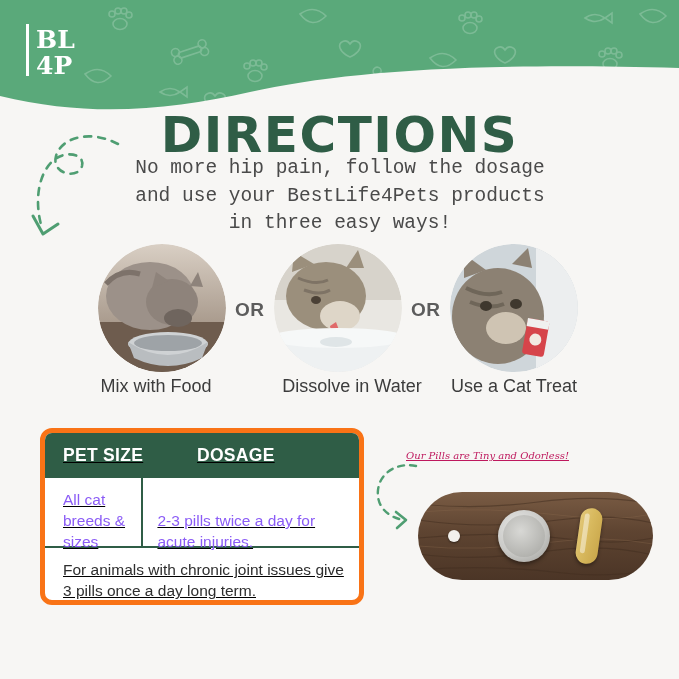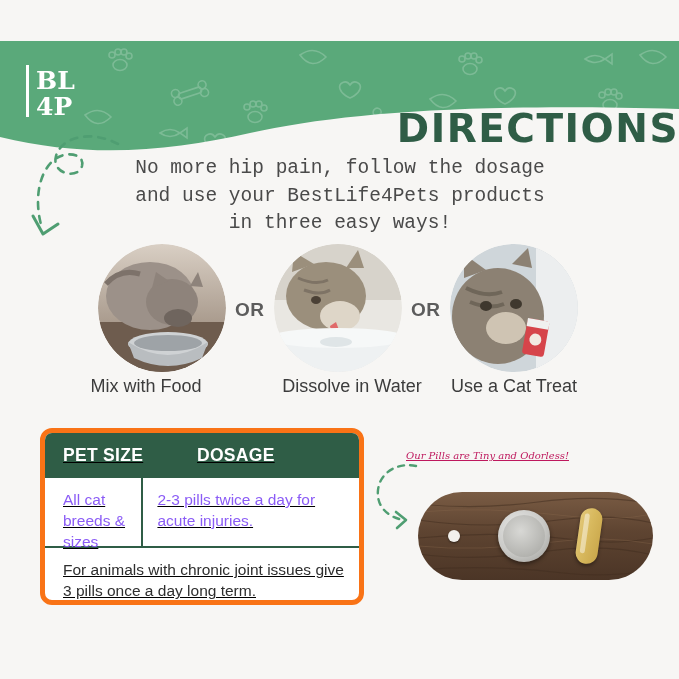--- a/index.html
+++ b/index.html
@@ -7,44 +7,43 @@
     width:679px;height:679px;
     background:#f7f6f4;
     font-family:"Liberation Sans", sans-serif;
     overflow:hidden;
     position:relative;
   }
   
   .banner{
     position:absolute;top:0;left:0;width:679px;height:110px;
     overflow:hidden;
-    margin-top:41px;
   }
   .banner-bg{
     position:absolute;top:0;left:0;width:679px;height:110px;
     background:#5aa97a;
   }
   .banner-pattern{
     position:absolute;top:0;left:0;width:679px;height:110px;
     opacity:.28;
   }
   .banner-wave{
     position:absolute;left:0;bottom:-2px;width:679px;height:46px;
   }
   .logo{
     position:absolute;left:26px;top:22px;
     color:#ffffff;font-weight:bold;
     font-family:"Liberation Serif", serif;
     line-height:1;
   }
   
   .title{
-    position:absolute;left:0;top:106px;width:679px;text-align:right;
+    position:absolute;left:0;top:106px;width:679px;text-align:center;
     font-family:"DejaVu Sans", sans-serif;
-    font-weight:bold;font-size:39px;letter-spacing:1.5px;color:#2f5d46;
+    font-weight:bold;font-size:50px;letter-spacing:1.5px;color:#2f5d46;
   }
   .subtitle{
     position:absolute;left:120px;top:155px;width:440px;text-align:center;
     font-size:19.5px;color:#4a4a4a;line-height:1.42;
     font-family:Liberation Mono, monospace;
   }
   
   .doodle{position:absolute;left:22px;top:130px;}
   
   .steps{position:absolute;left:0;top:244px;width:589px;height:150px;}
@@ -59,21 +58,21 @@
     position:absolute;top:55px;font-size:19px;font-weight:bold;color:#5c5c5c;
     letter-spacing:.5px;
   }
   .or1{left:235px;}
   .or2{left:411px;}
   .caption{
     position:absolute;top:132px;width:200px;text-align:center;
     font-size:18px;color:#3c3c3c;
     font-family:"Liberation Sans", sans-serif;
   }
-  .cap1{left:46px;}
+  .cap1{left:56px;}
   .cap2{left:252px;}
   .cap3{left:414px;}
   
   .table{
     position:absolute;left:40px;top:428px;width:314px;height:167px;
     border:5px solid #f97316;border-radius:12px;overflow:hidden;background:#ffffff;text-decoration:underline;
   }
   .thead{
     height:45px;background:#2f5d46;color:#ffffff;display:flex;align-items:center;
   }
@@ -84,21 +83,21 @@
   .th1{padding-left:18px;width:122px;}
   .th2{padding-left:12px;}
   .trow{
     display:flex;height:68px;border-bottom:2px solid #2f5d46;
   }
   .td{
     font-size:15.5px;color:#8b5cf6;line-height:1.35;padding:12px 10px 0 18px;
     font-family:"Liberation Sans", sans-serif;
   }
   .td1{width:122px;box-sizing:border-box;border-right:2px solid #2f5d46;}
-  .td2{padding-left:14px;}
+  .td2{padding-left:14px;margin-top:21px;}
   .tfoot{
     padding:11px 14px 0 18px;font-size:15.5px;color:#2e2e2e;line-height:1.38;
     font-family:"Liberation Sans", sans-serif;
   }
   
   .pill-note{
     position:absolute;left:406px;top:450px;width:260px;
     font-family:"DejaVu Serif", serif;
     font-style:italic;font-size:10px;color:#be185d;text-decoration:underline;
   }

